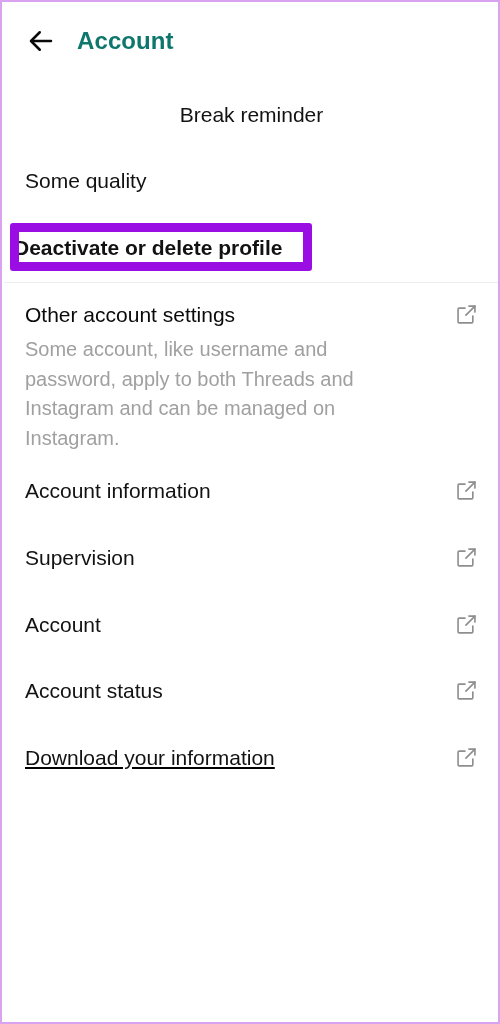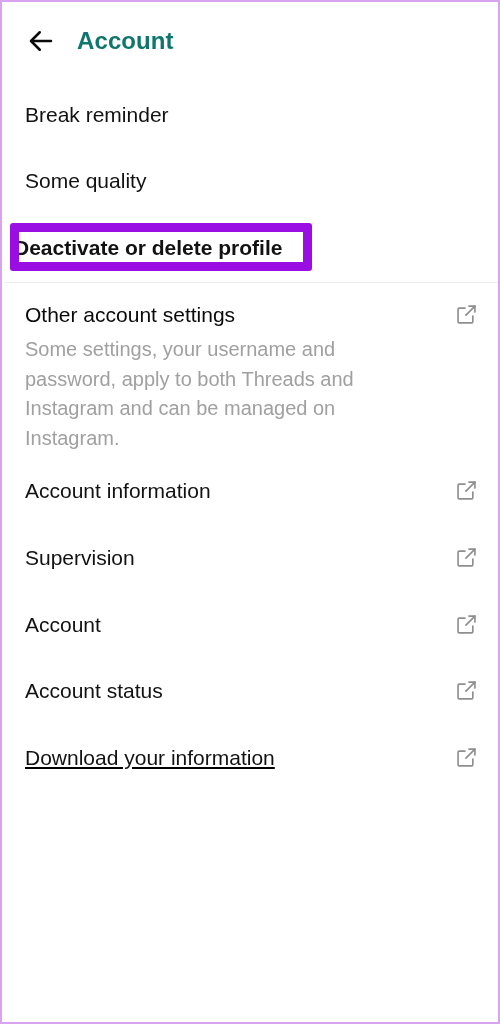--- a/index.html
+++ b/index.html
@@ -151,21 +151,21 @@
       <span>
         <svg width="30" height="30" viewBox="0 0 24 24" fill="none" stroke="#0a0a0a" stroke-width="2" stroke-linecap="round" stroke-linejoin="round">
           <line x1="20" y1="12" x2="4.5" y2="12"></line>
           <polyline points="11,5 4,12 11,19"></polyline>
         </svg>
       </span>
     </div>
     <div class="page-title">Account</div>
   </div>
 
-  <div class="row" style="top:90px;">
+  <div class="row" style="top:90px;justify-content:center;">
     <span class="label">Break reminder</span>
   </div>
 
   <div class="row" style="top:156px;">
     <span class="label">Some quality</span>
   </div>
 
   <div class="row" id="row-deactivate">
     <span class="label">Deactivate or delete profile</span>
   </div>
@@ -179,21 +179,21 @@
     <span class="spacer" style="flex:1 1 auto;"></span>
     <span class="ext-icon">
       <svg width="23" height="23" viewBox="0 0 24 24" fill="none" stroke="#8e8e8e" stroke-width="1.7" stroke-linecap="round" stroke-linejoin="round">
         <path d="M14.5 3.2 H20.8 V9.5"></path>
         <line x1="20.8" y1="3.2" x2="11.4" y2="12.6"></line>
         <path d="M18.6 13.6 V19.6 A1.2 1.2 0 0 1 17.4 20.8 H4.4 A1.2 1.2 0 0 1 3.2 19.6 V6.6 A1.2 1.2 0 0 1 4.4 5.4 H10.4"></path>
       </svg>
     </span>
   </div>
 
-  <div id="other-settings-desc">Some settings, your username and password, apply to both Threads and Instagram and can be managed on Instagram.</div>
+  <div id="other-settings-desc">Some account, like username and password, apply to both Threads and Instagram and can be managed on Instagram.</div>
 
   <div class="row" style="top:466px;">
     <span class="label">Account information</span>
     <span class="spacer"></span>
     <span class="ext-icon">
       <svg width="23" height="23" viewBox="0 0 24 24" fill="none" stroke="#8e8e8e" stroke-width="1.7" stroke-linecap="round" stroke-linejoin="round">
         <path d="M14.5 3.2 H20.8 V9.5"></path>
         <line x1="20.8" y1="3.2" x2="11.4" y2="12.6"></line>
         <path d="M18.6 13.6 V19.6 A1.2 1.2 0 0 1 17.4 20.8 H4.4 A1.2 1.2 0 0 1 3.2 19.6 V6.6 A1.2 1.2 0 0 1 4.4 5.4 H10.4"></path>
       </svg>

